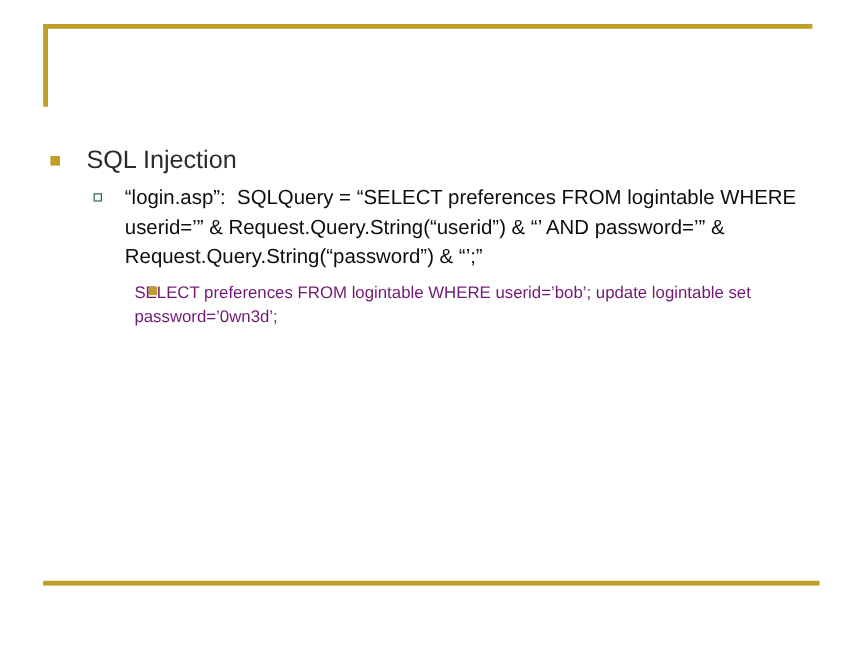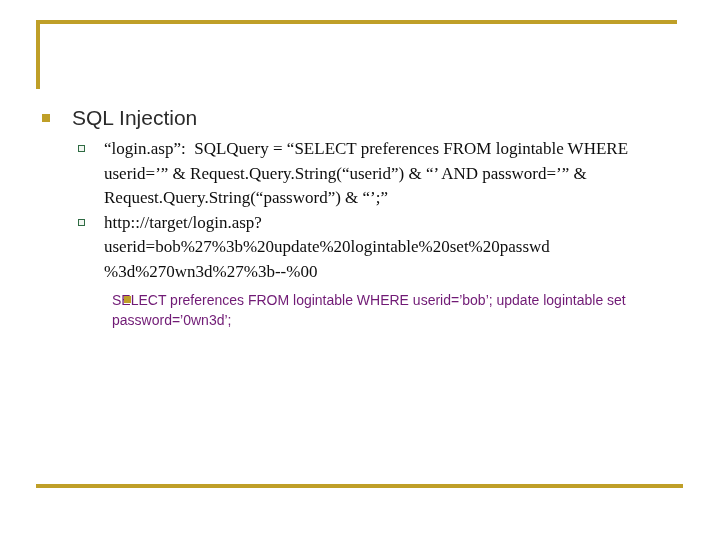--- a/index.html
+++ b/index.html
@@ -57,21 +57,21 @@
     line-height: 44px;
     color: #1a6145;
     letter-spacing: 0.2px;
     white-space: nowrap;
   }
 
   
   .body {
     position: absolute;
     left: 0;
-    top: 104px;
+    top: 120px;
     width: 720px;
   }
 
   .lvl1 {
     position: relative;
     padding-left: 72px;
     margin-bottom: 6px;
     font-size: 21px;
     line-height: 27px;
     color: #2b2b2b;
@@ -89,21 +89,20 @@
     margin: 0;
     padding: 0;
   }
   .lvl2 {
     position: relative;
     padding-left: 104px;
     padding-right: 40px;
     font-size: 17px;
     line-height: 24.5px;
     color: #0d0d0d;
-    font-family: Liberation Serif, serif;
   }
   .lvl2 .bullet-sq-hollow {
     position: absolute;
     left: 78px;
     top: 8px;
     width: 7px;
     height: 7px;
     border: 1.5px solid #2f6b43;
     background: #f2f6f2;
     box-sizing: border-box;
@@ -147,24 +146,20 @@
       <span>SQL Injection</span>
     </div>
 
     <div class="lvl2-list">
 
       <div class="lvl2">
         <span class="bullet-sq-hollow"></span>
         <span class="nowrap-block">“login.asp”:  SQLQuery = “SELECT preferences FROM logintable WHERE userid=’” &amp; Request.Query.String(“userid”) &amp; “’ AND password=’” &amp; Request.Query.String(“password”) &amp; “’;”</span>
       </div>
 
-      <div class="lvl2">
-        <span class="bullet-sq-hollow"></span>
-        <span class="nowrap-block">http:://target/login.asp?userid=bob%27%3b%20update%20logintable%20set%20passwd %3d%270wn3d%27%3b--%00</span>
-      </div>
 
 
       <div class="lvl3">
         <span class="bullet-sq-filled-sm"></span>
         <span class="nowrap-block">SELECT preferences FROM logintable WHERE userid=’bob’; update logintable set password=’0wn3d’;</span>
       </div>
 
     </div>
   </div>
 

